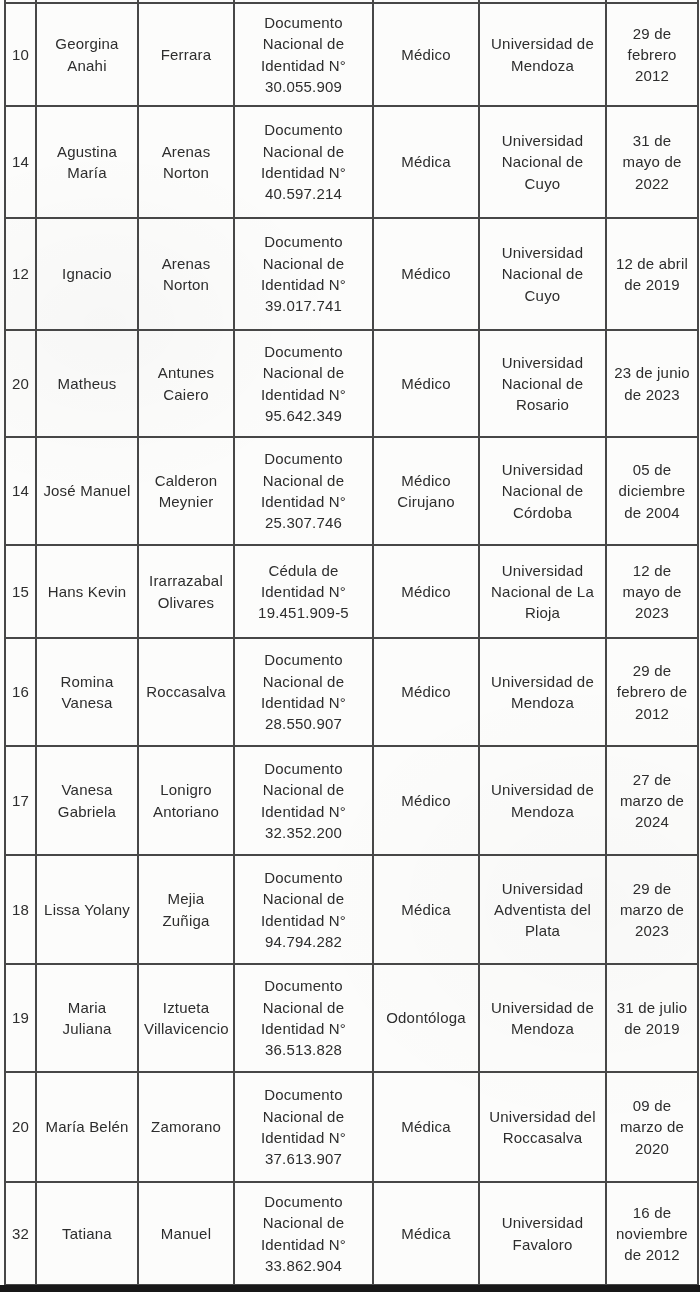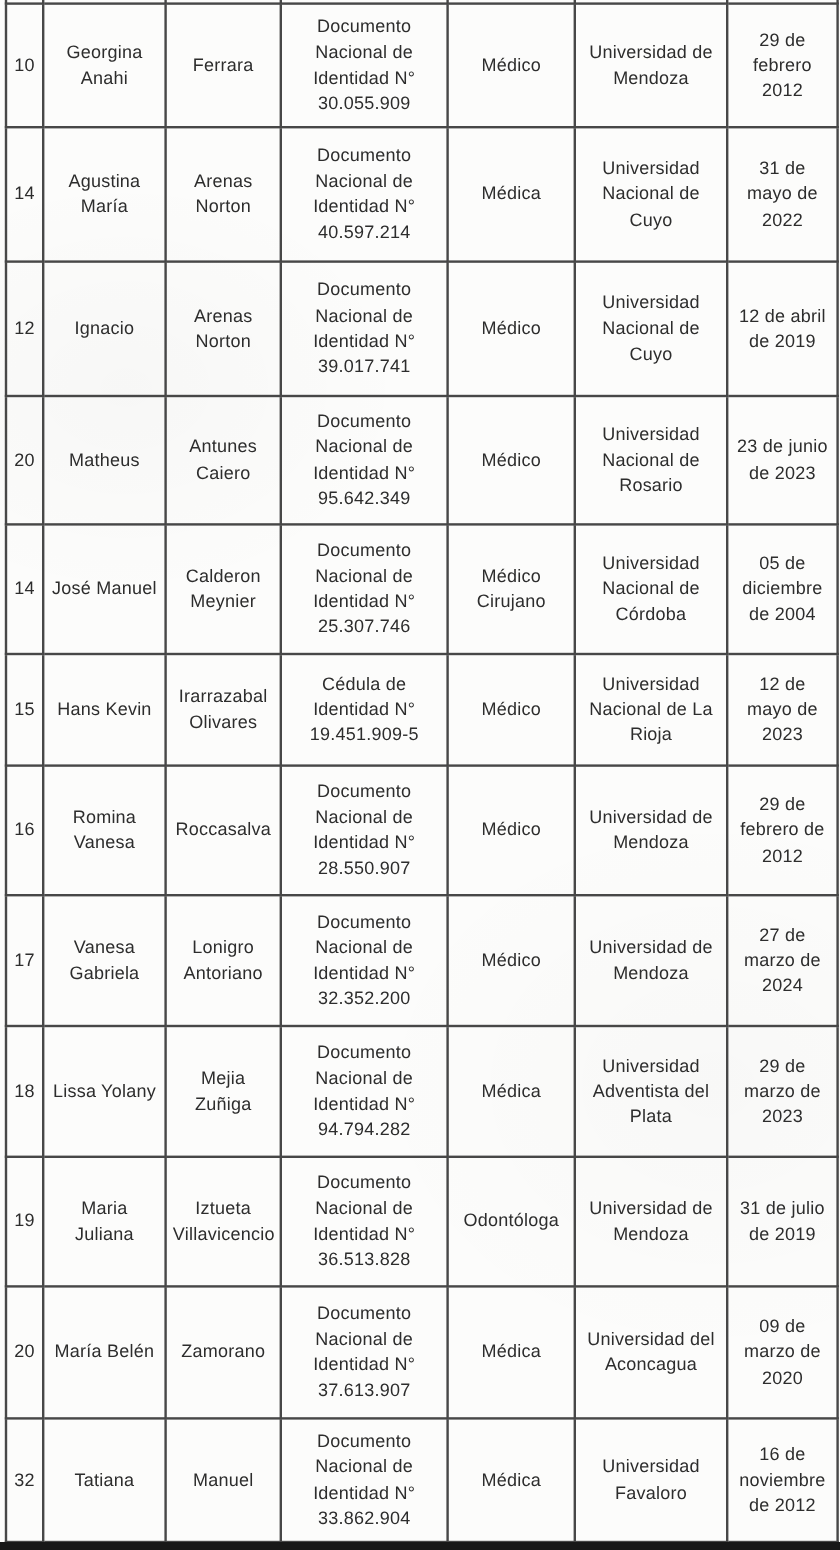--- a/index.html
+++ b/index.html
@@ -296,21 +296,21 @@
   <tr>
     <td class="cell-num">20</td>
     <td class="cell-first">María Belén</td>
     <td class="cell-last">Zamorano</td>
     <td class="cell-doc">Documento
 Nacional de
 Identidad N°
 37.613.907</td>
     <td class="cell-prof">Médica</td>
     <td class="cell-univ">Universidad del
-Aconcagua</td>
+Roccasalva</td>
     <td class="cell-date">09 de
 marzo de
 2020</td>
   </tr>
 
   <tr>
     <td class="cell-num">32</td>
     <td class="cell-first">Tatiana</td>
     <td class="cell-last">Manuel</td>
     <td class="cell-doc">Documento

